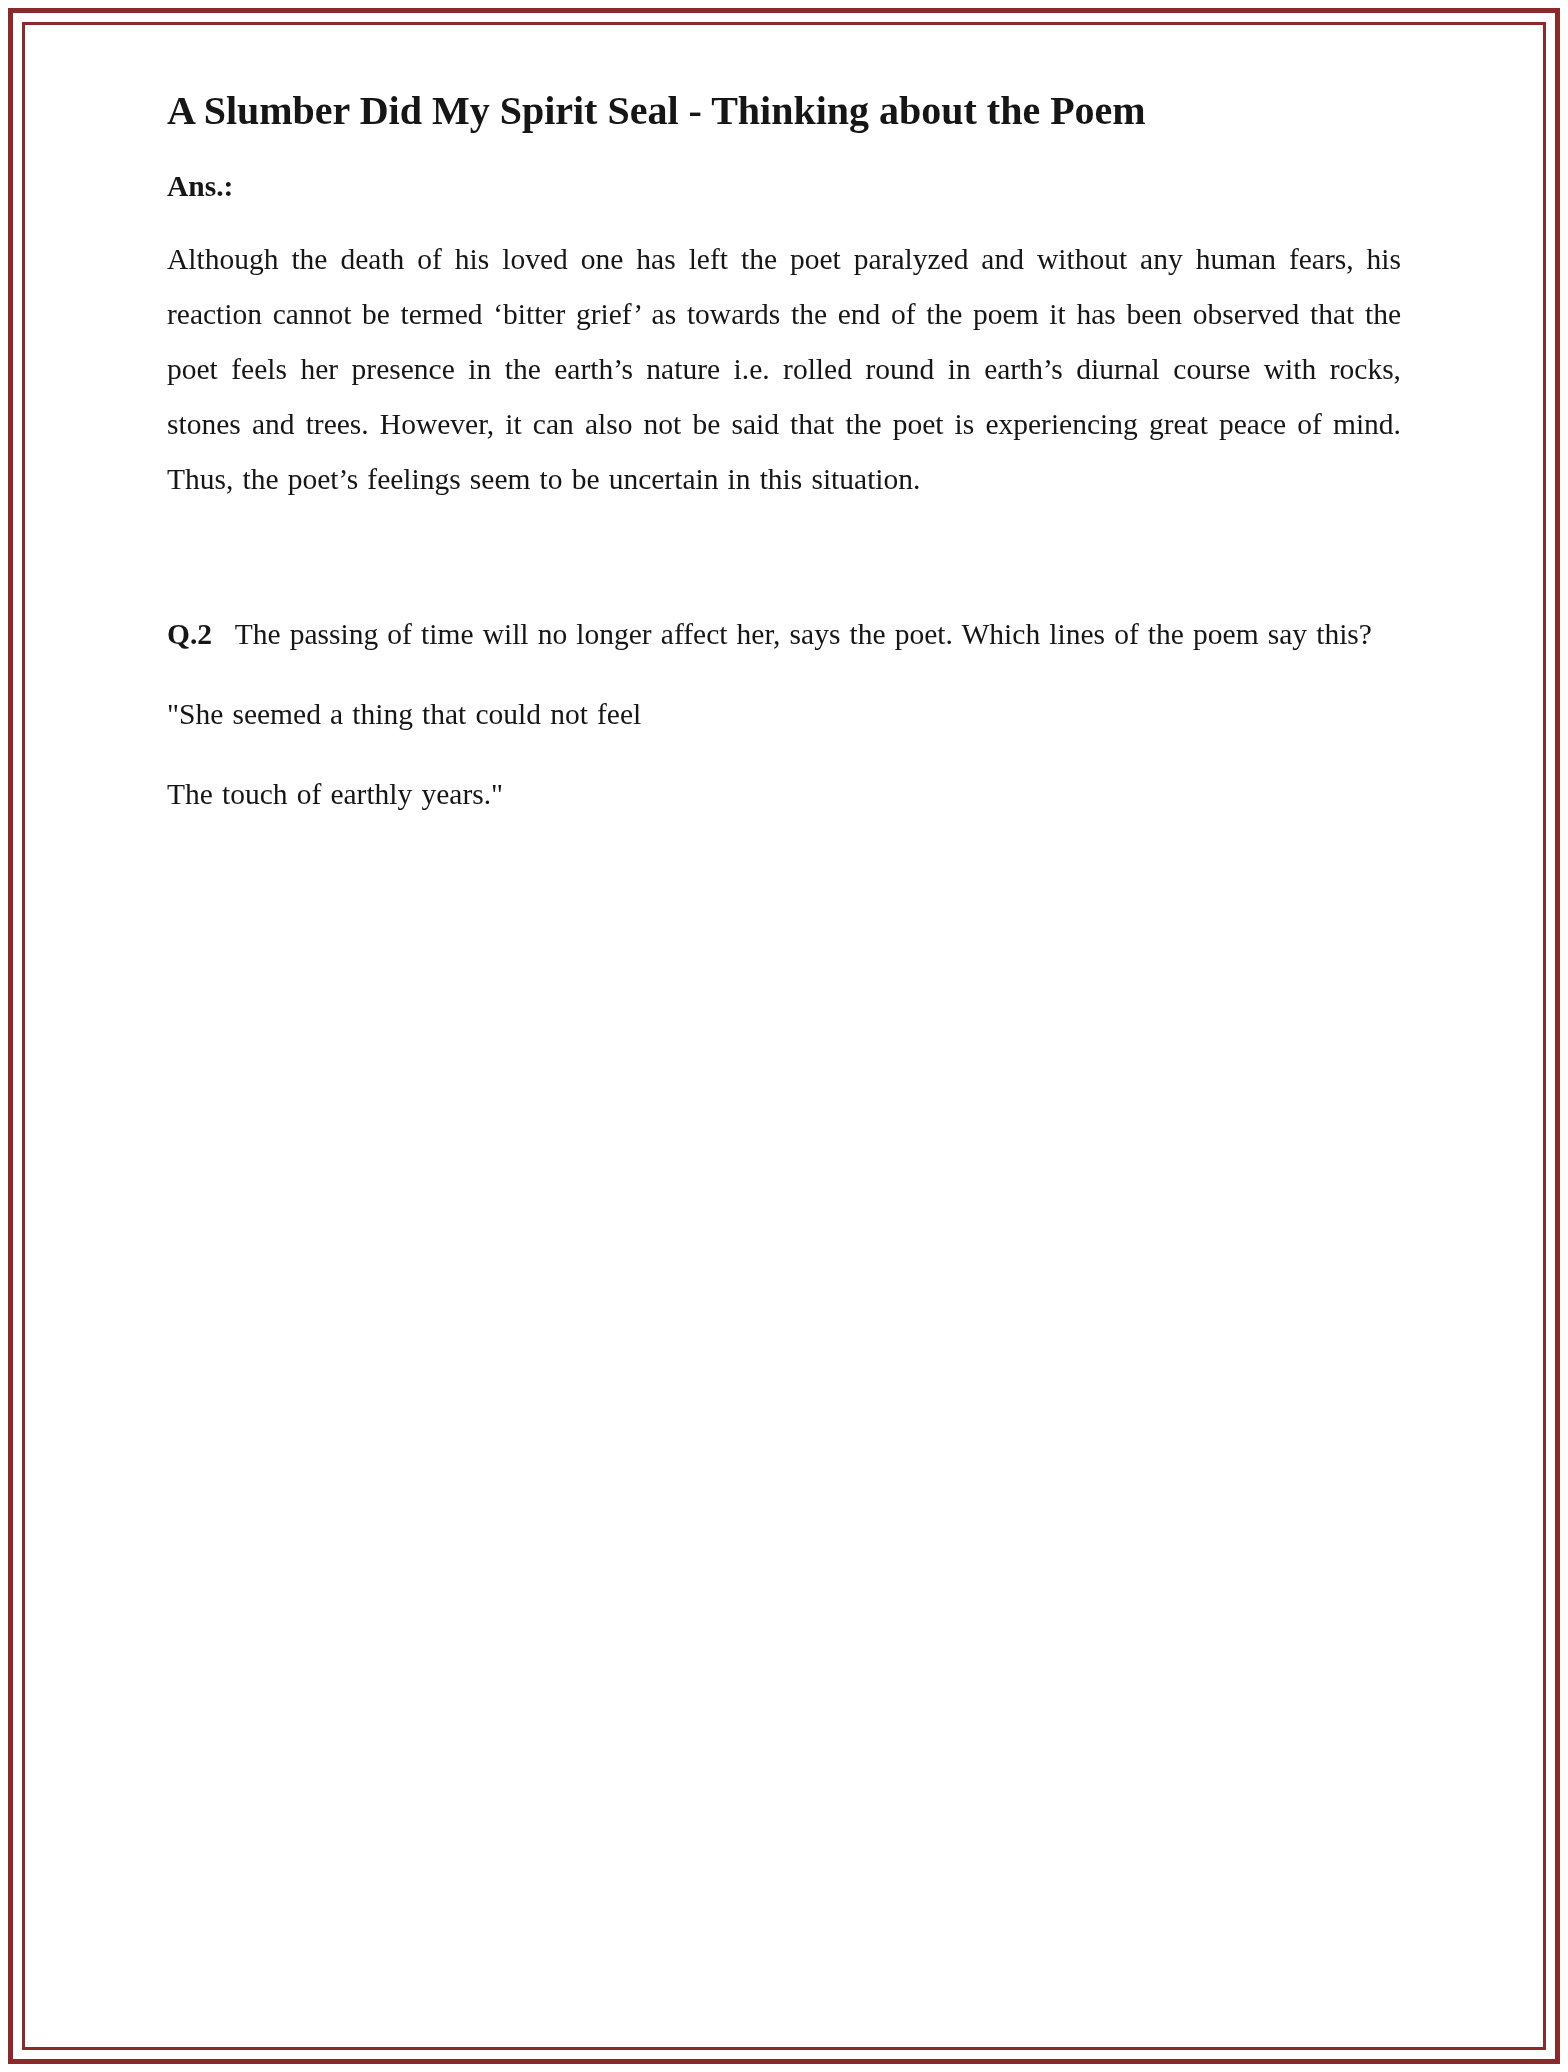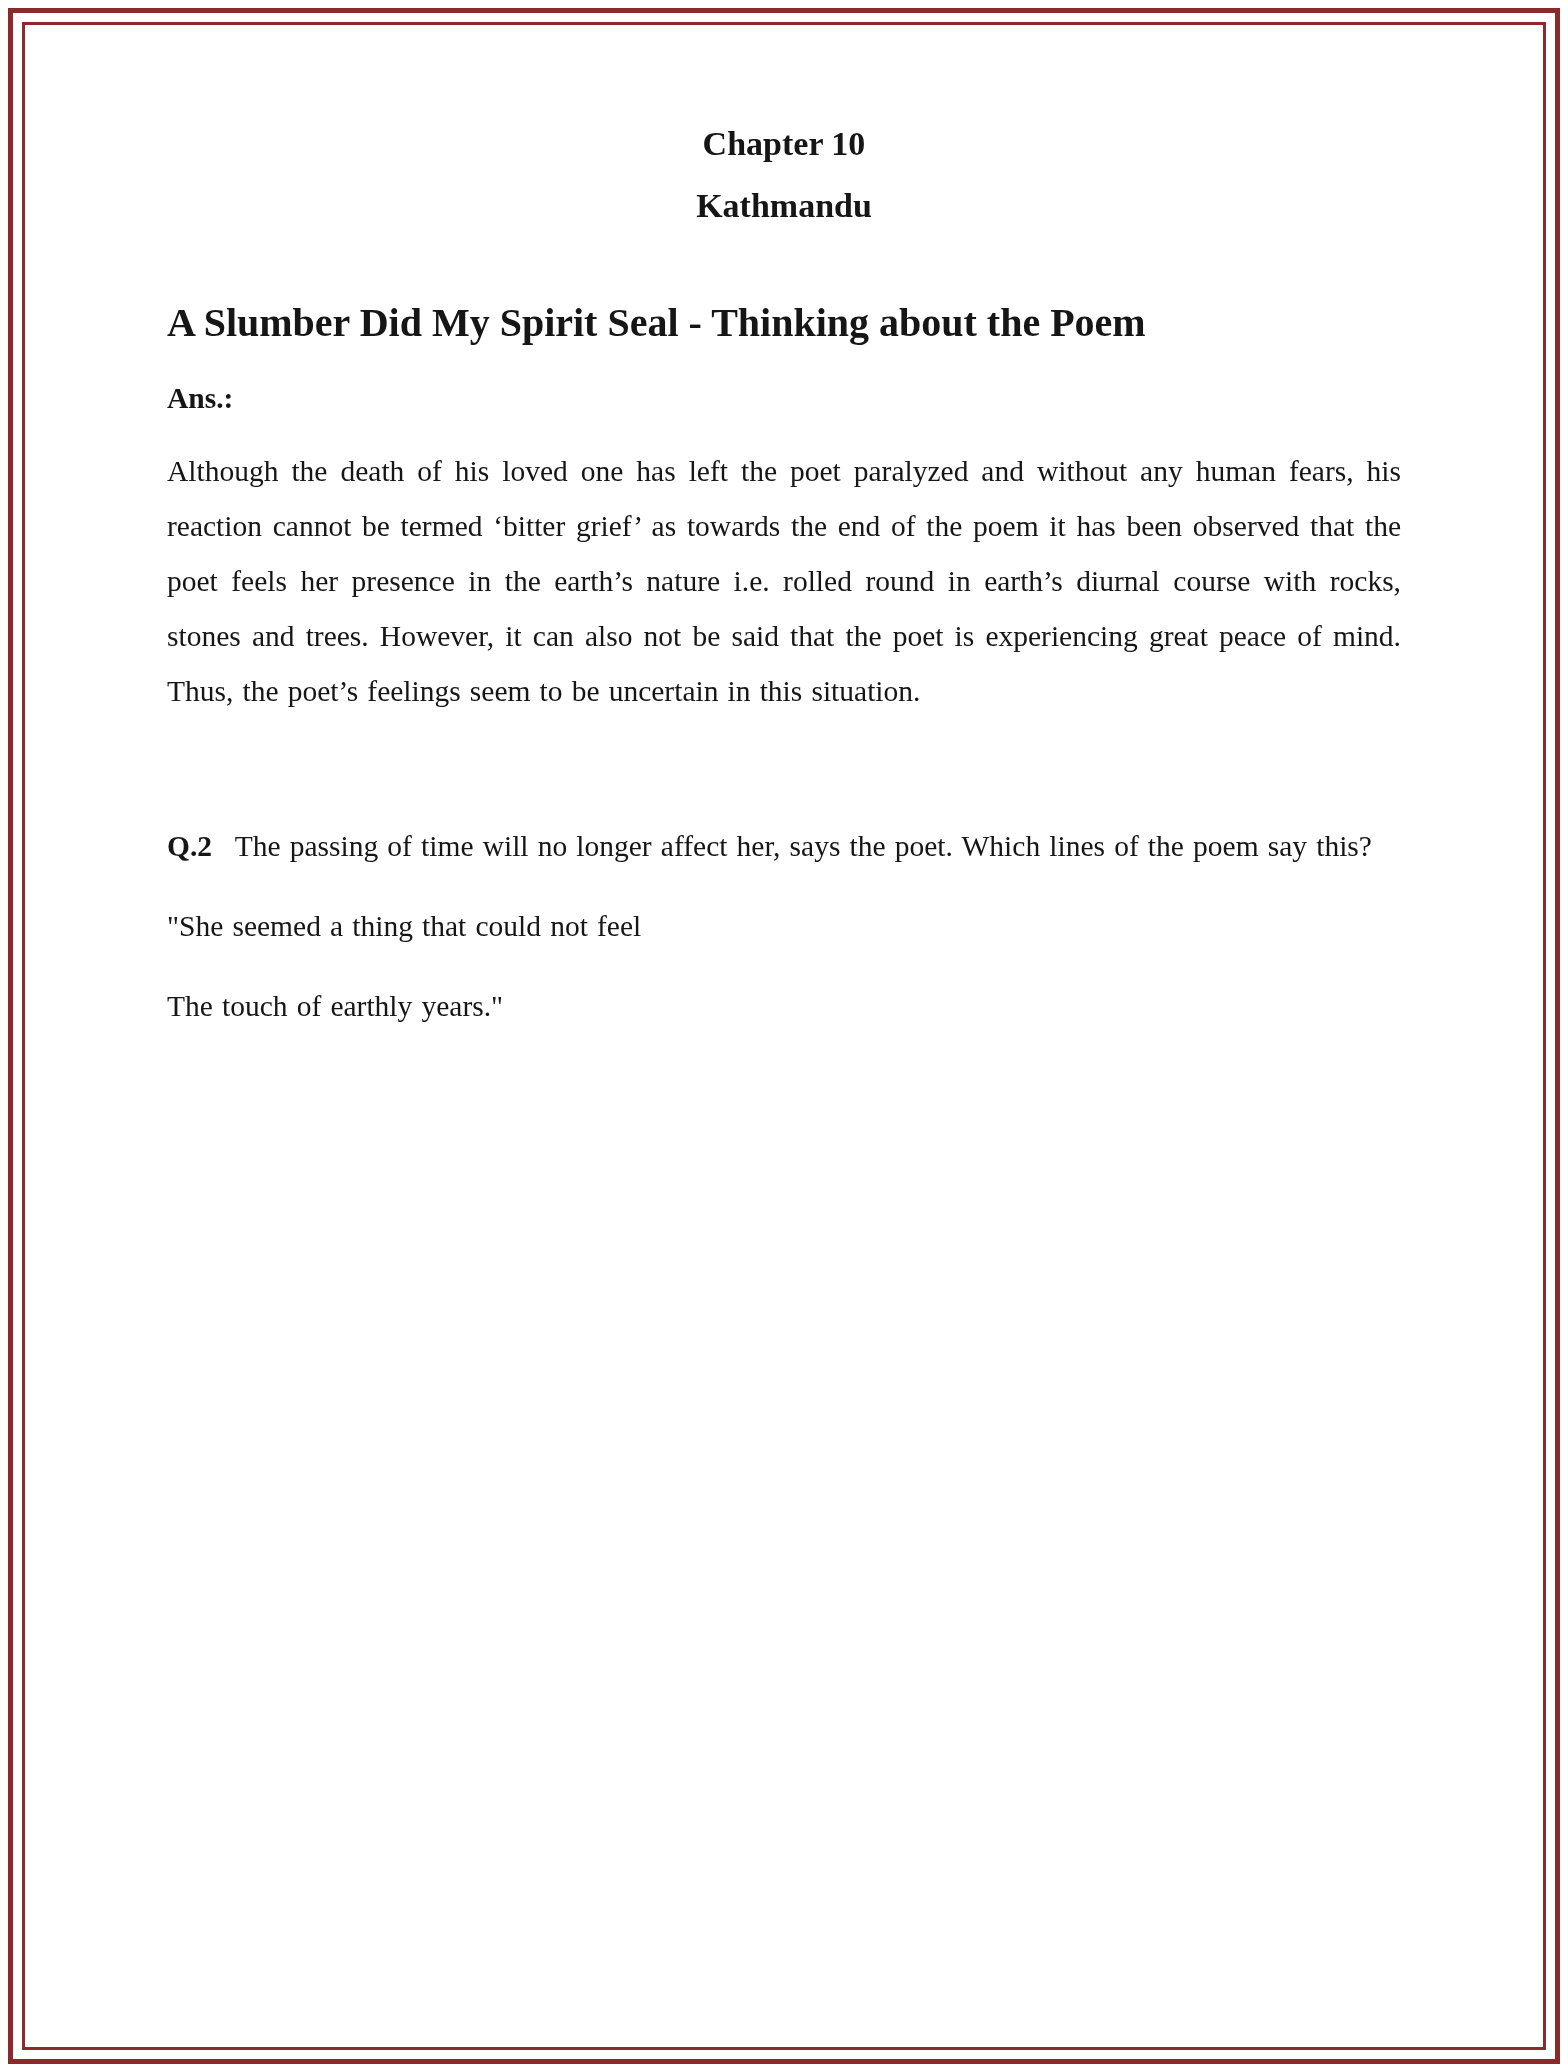--- a/index.html
+++ b/index.html
@@ -63,24 +63,20 @@
   .qlabel { margin-right: 14px; }
   .inline-ans-label { margin-right: 18px; }
 </style>
 </head>
 <body>
 
 <div class="outer-frame">
   <div class="inner-frame">
     <div class="content">
 
-      <div class="chapter-block">
-        <div>Chapter 10</div>
-        <div>Kathmandu</div>
-      </div>
 
       <h1 class="section-heading">A Slumber Did My Spirit Seal - Thinking about the Poem</h1>
 
 
       <p class="para ans1-label">Ans.:</p>
 
       <p class="para ans1-text">Although the death of his loved one has left the poet paralyzed and without any human fears, his reaction cannot be termed ‘bitter grief’ as towards the end of the poem it has been observed that the poet feels her presence in the earth’s nature i.e. rolled round in earth’s diurnal course with rocks, stones and trees. However, it can also not be said that the poet is experiencing great peace of mind. Thus, the poet’s feelings seem to be uncertain in this situation.</p>
 
       <p class="para q2-para">
         <span class="bold qlabel">Q.2</span>

